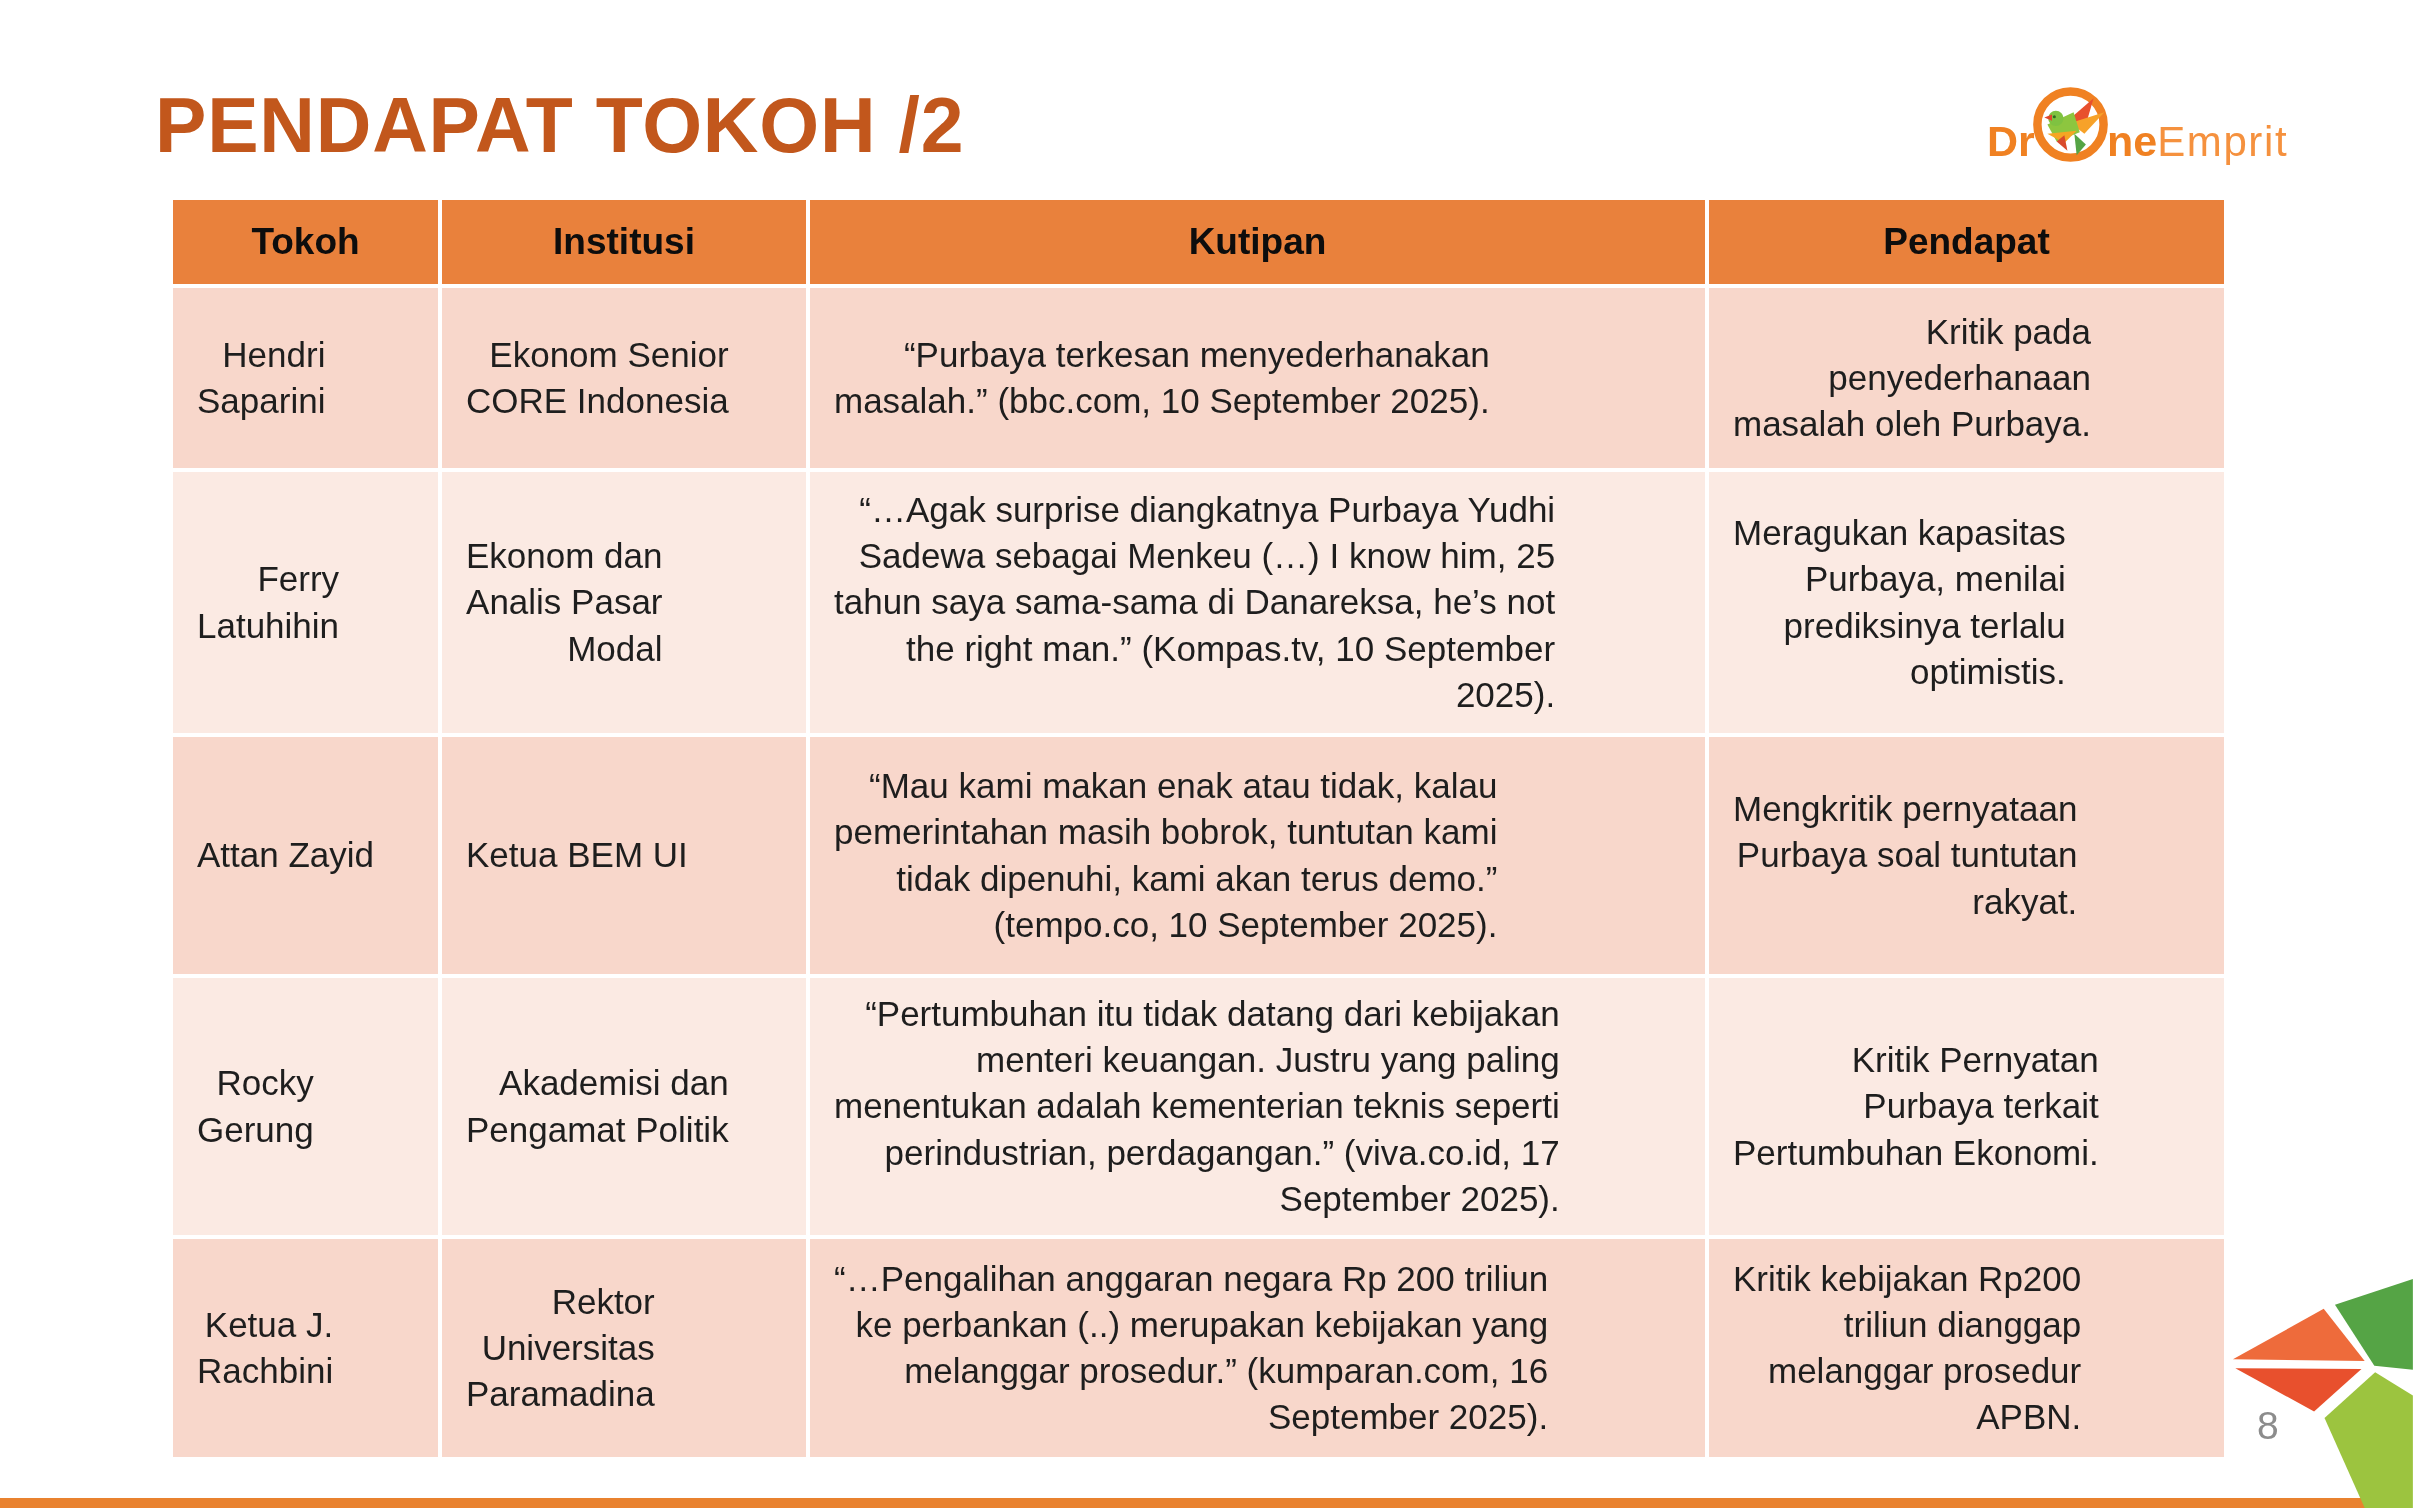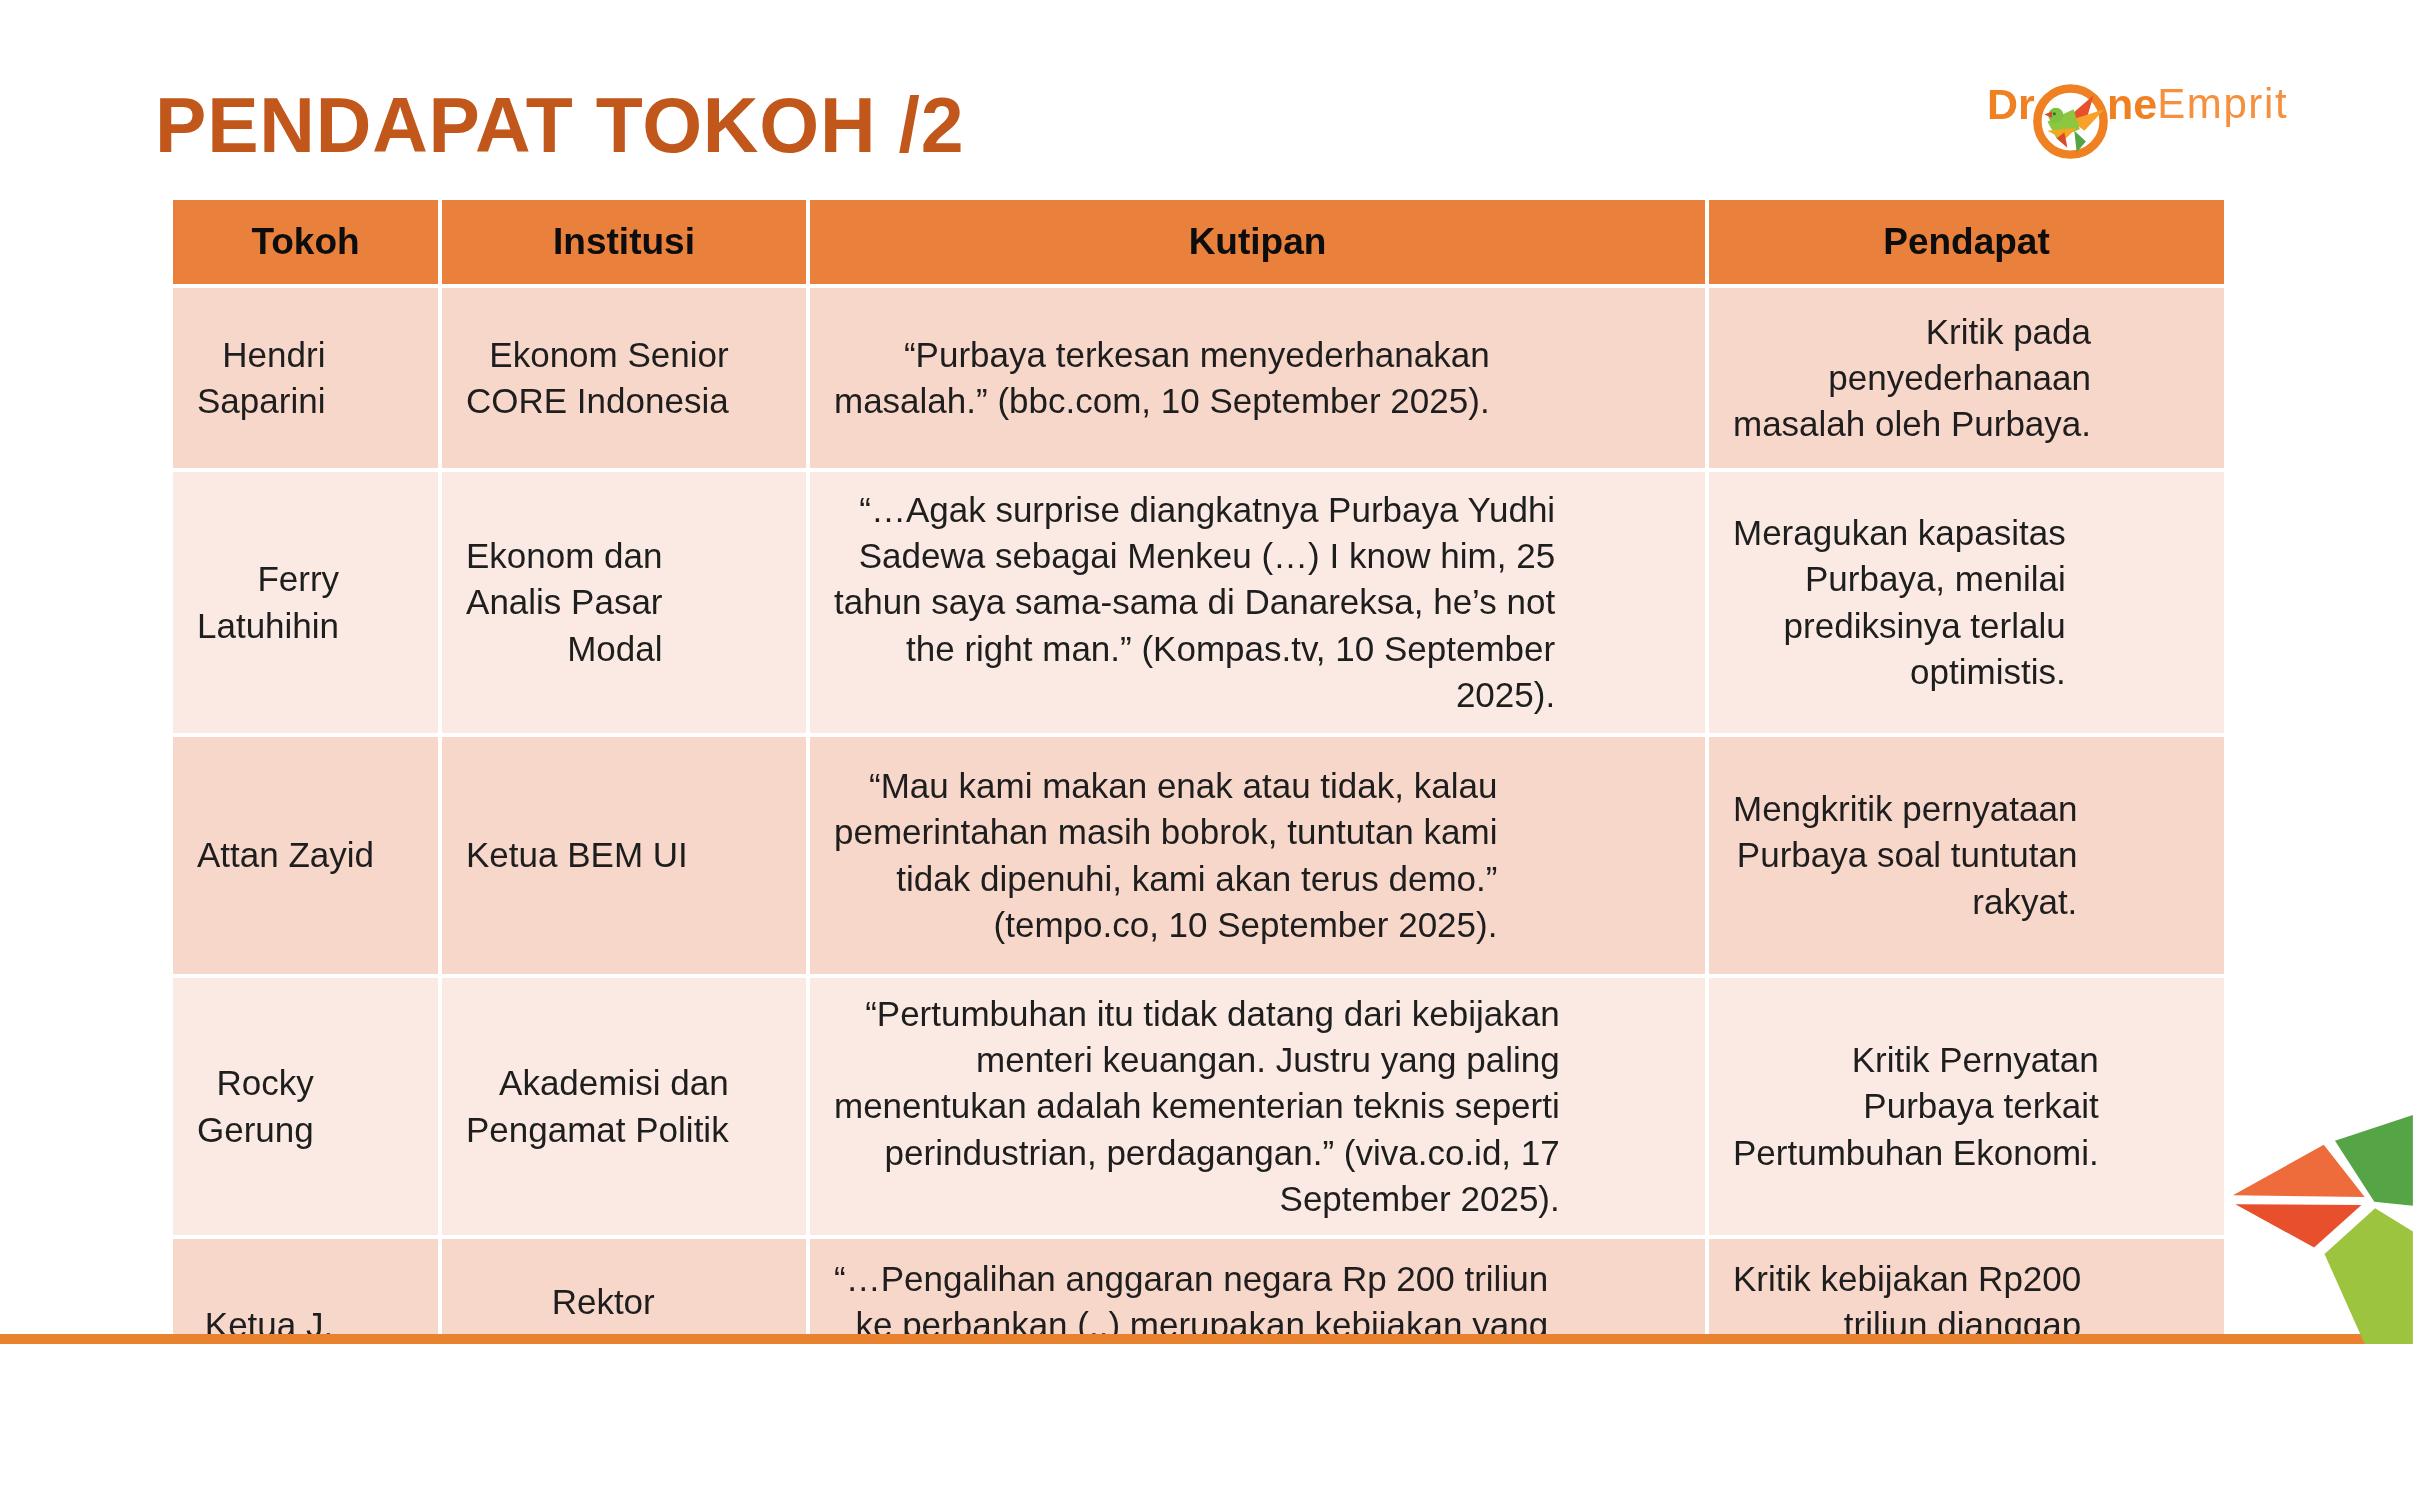--- a/index.html
+++ b/index.html
@@ -1,24 +1,24 @@
 <!DOCTYPE html>
 <html style="font-size:13px"><head>
 <meta charset="utf-8">
 <style>
   html,body{margin:0;padding:0;background:#ffffff;}
   body{font-family:"Liberation Sans", sans-serif;}
-  .slide{position:relative;width:2413px;height:1344px;background:#ffffff;overflow:hidden;}
+  .slide{position:relative;width:2413px;height:1508px;background:#ffffff;overflow:hidden;}
 
   
   .title{position:absolute;left:155px;top:87px;font-size:77px;font-weight:bold;
          color:#C2571C;letter-spacing:0.8px;line-height:1;white-space:nowrap;}
 
   
-  .logo{position:absolute;left:1987px;top:83px;height:80px;display:flex;align-items:flex-start;}
+  .logo{position:absolute;left:1987px;top:83px;height:80px;display:flex;align-items:flex-end;}
   .logo .t1,.logo .t2{font-size:43px;font-weight:bold;color:#F08122;line-height:1;}
   .logo .t3{font-size:42px;font-weight:normal;color:#F5913E;line-height:1;letter-spacing:1.6px;}
   .logo svg{width:77px;height:77px;margin:0 -2.4px;}
 
   
   .table{position:absolute;left:173px;top:200px;width:2051px;
          display:grid;grid-template-columns:265px 364px 895px 515px;
          grid-template-rows:84px 180px 261px 237px 257px 218px;gap:4px;text-align:right;}
   .table .hrow,.table .trow{display:contents;}
   .hcell{background:#E9813C;color:#0d0d0d;font-weight:bold;font-size:37px;

